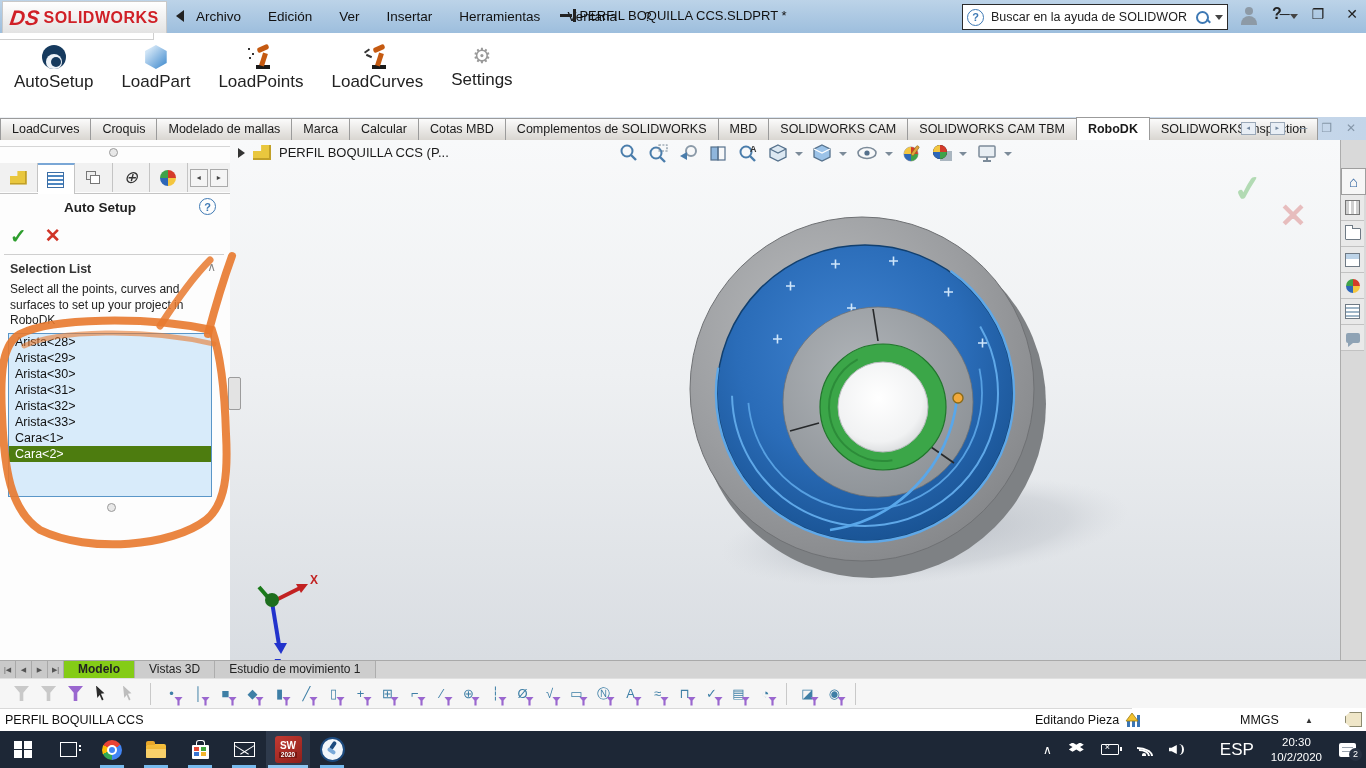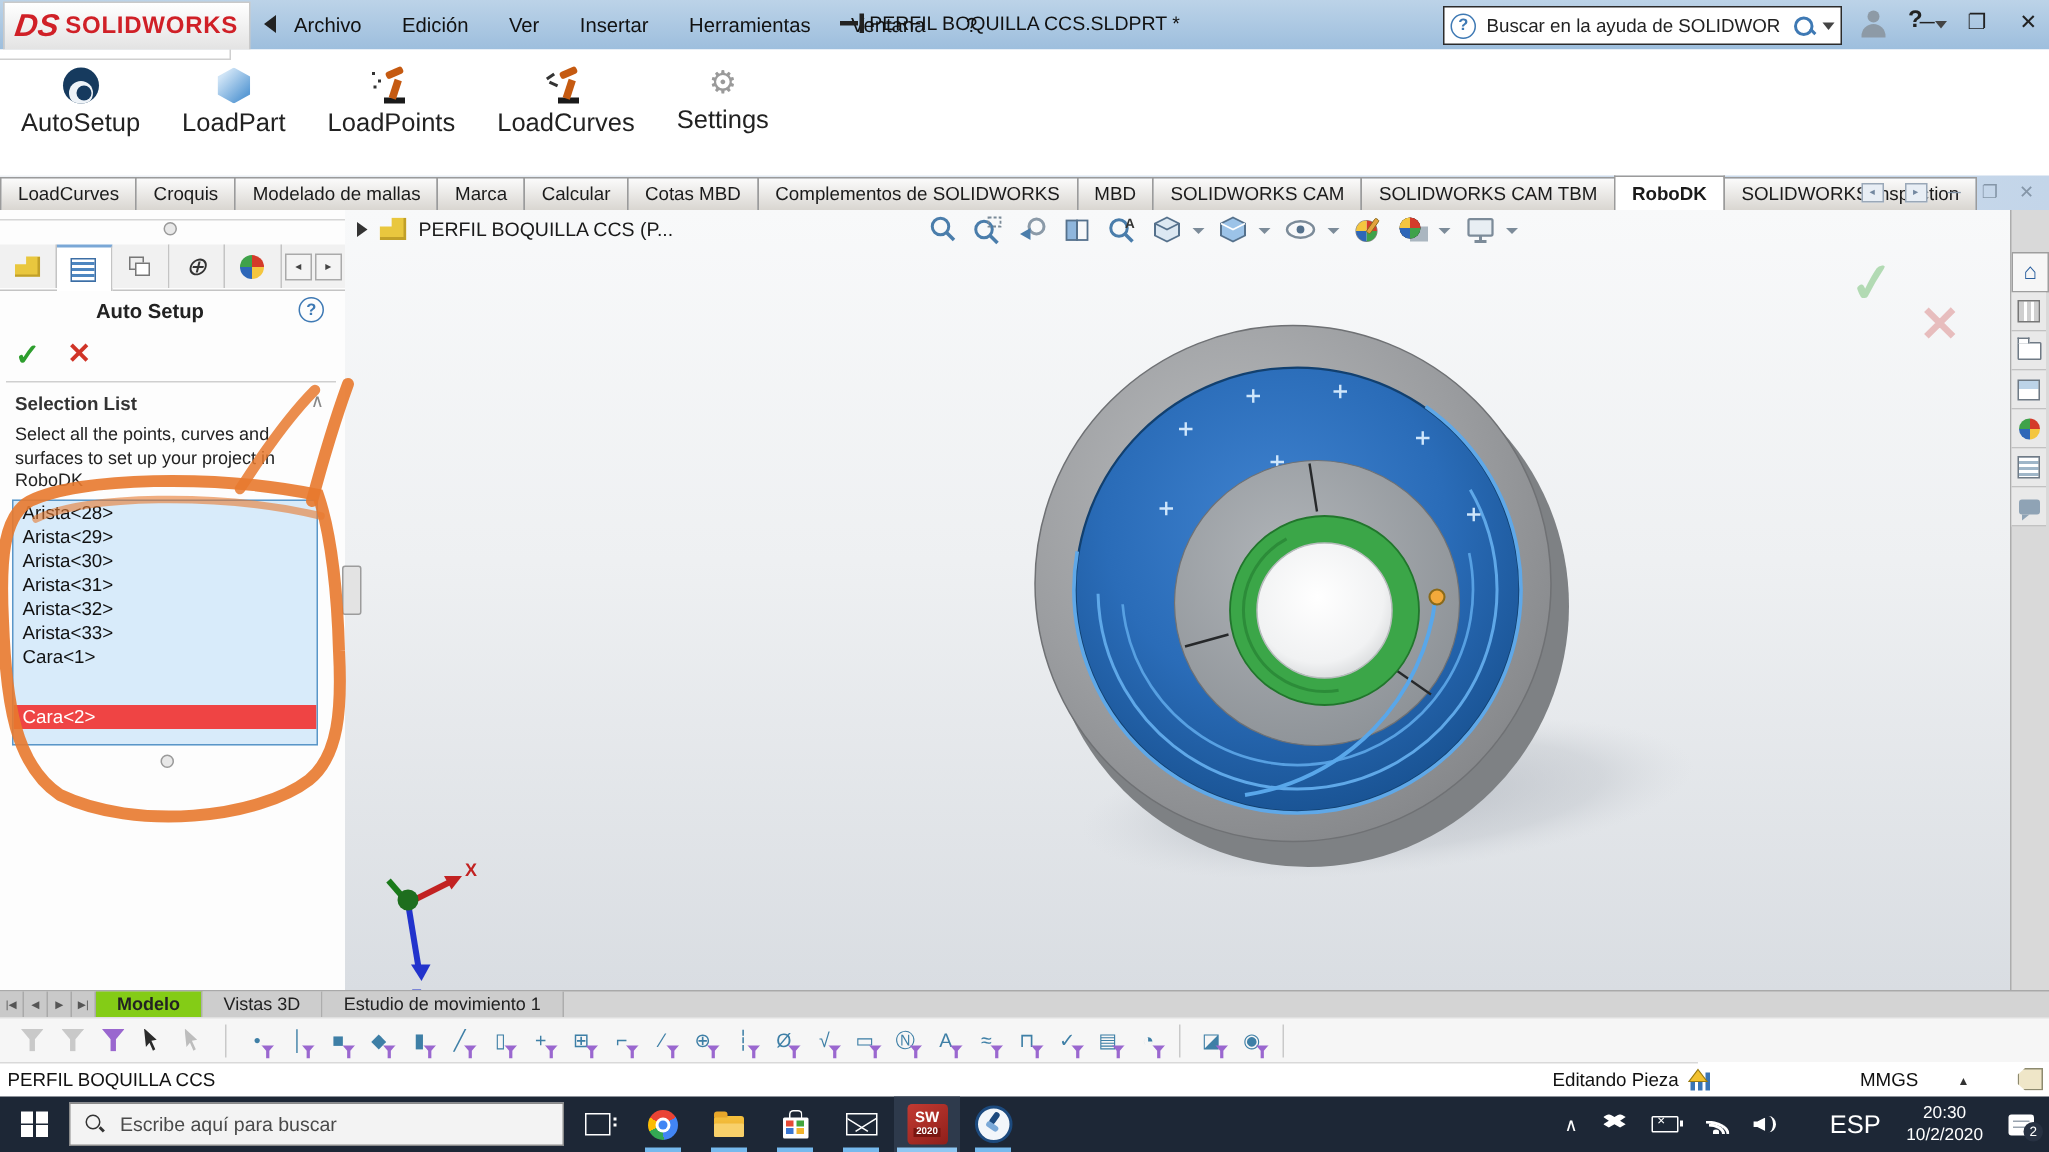--- a/index.html
+++ b/index.html
@@ -88,21 +88,21 @@
   .okx{position:absolute;left:10px;top:84px;display:flex;gap:18px;}
   .okx .ok{color:#2e9e2e;font-size:20px;font-weight:bold;}
   .okx .nx{color:#d03427;font-size:19px;font-weight:bold;}
   .pdiv{position:absolute;left:4px;top:114px;width:220px;border-top:1px solid #cfcfcf;}
   .psect{position:absolute;left:10px;top:122px;font-weight:bold;font-size:12.5px;color:#333;}
   .pchev{position:absolute;right:14px;top:120px;color:#888;font-size:12px;}
   .pdesc{position:absolute;left:10px;top:142px;width:208px;font-size:12px;line-height:1.3;color:#222;}
   .plist{position:absolute;left:8px;top:193px;width:202px;height:162px;background:#d8ebfa;border:1px solid #5a96c8;
     font-size:12.5px;color:#111;overflow:hidden;}
   .plist .row{height:16px;line-height:16px;padding-left:6px;white-space:nowrap;}
-  .plist .row.sel{background:#ef4444;color:#fff;margin-top:24px;}
+  .plist .row.sel{background:#4d7c0f;color:#fff;}
   .orange-annot{position:absolute;left:-6px;top:108px;width:250px;height:330px;pointer-events:none;z-index:5;}
   .vsplit-handle{position:absolute;left:228px;top:237px;width:11px;height:31px;background:#e3e3e3;border:1px solid #9c9c9c;border-radius:2px;z-index:4;}
   
   .viewport{position:absolute;left:230px;top:0;width:1111px;height:520px;
     background:linear-gradient(180deg,#f8f9fa 0%,#eef0f2 45%,#d9dde2 100%);overflow:hidden;}
   .crumb{position:absolute;left:8px;top:5px;display:flex;align-items:center;gap:8px;font-size:13px;color:#1a1a1a;}
   .crumb .arr{width:0;height:0;border-left:7px solid #333;border-top:5px solid transparent;border-bottom:5px solid transparent;}
   .crumb .part{width:18px;height:15px;background:#e9c73e;clip-path:polygon(0 40%,45% 40%,45% 0,100% 0,100% 100%,0 100%);
     box-shadow:inset -2px -2px 0 rgba(120,90,0,.35);}
   .hud{position:absolute;left:388px;top:3px;display:flex;align-items:center;gap:9px;}
@@ -700,24 +700,20 @@
 
   <div class="taskbar">
     <div class="tb-start">
       <span class="winlogo">
           <i></i>
           <i></i>
           <i></i>
           <i></i>
         </span>
     </div>
-    <div class="tb-search">
-      <span class="mg"></span>
-      <input type="text" placeholder="Escribe aquí para buscar" style="">
-    </div>
     <div class="tbapp">
         <span class="tv"></span>
       </div>
     <div class="tbapp running">
         <span class="chrome"></span>
       </div>
     <div class="tbapp running">
         <span class="folder"></span>
       </div>
     <div class="tbapp running">

